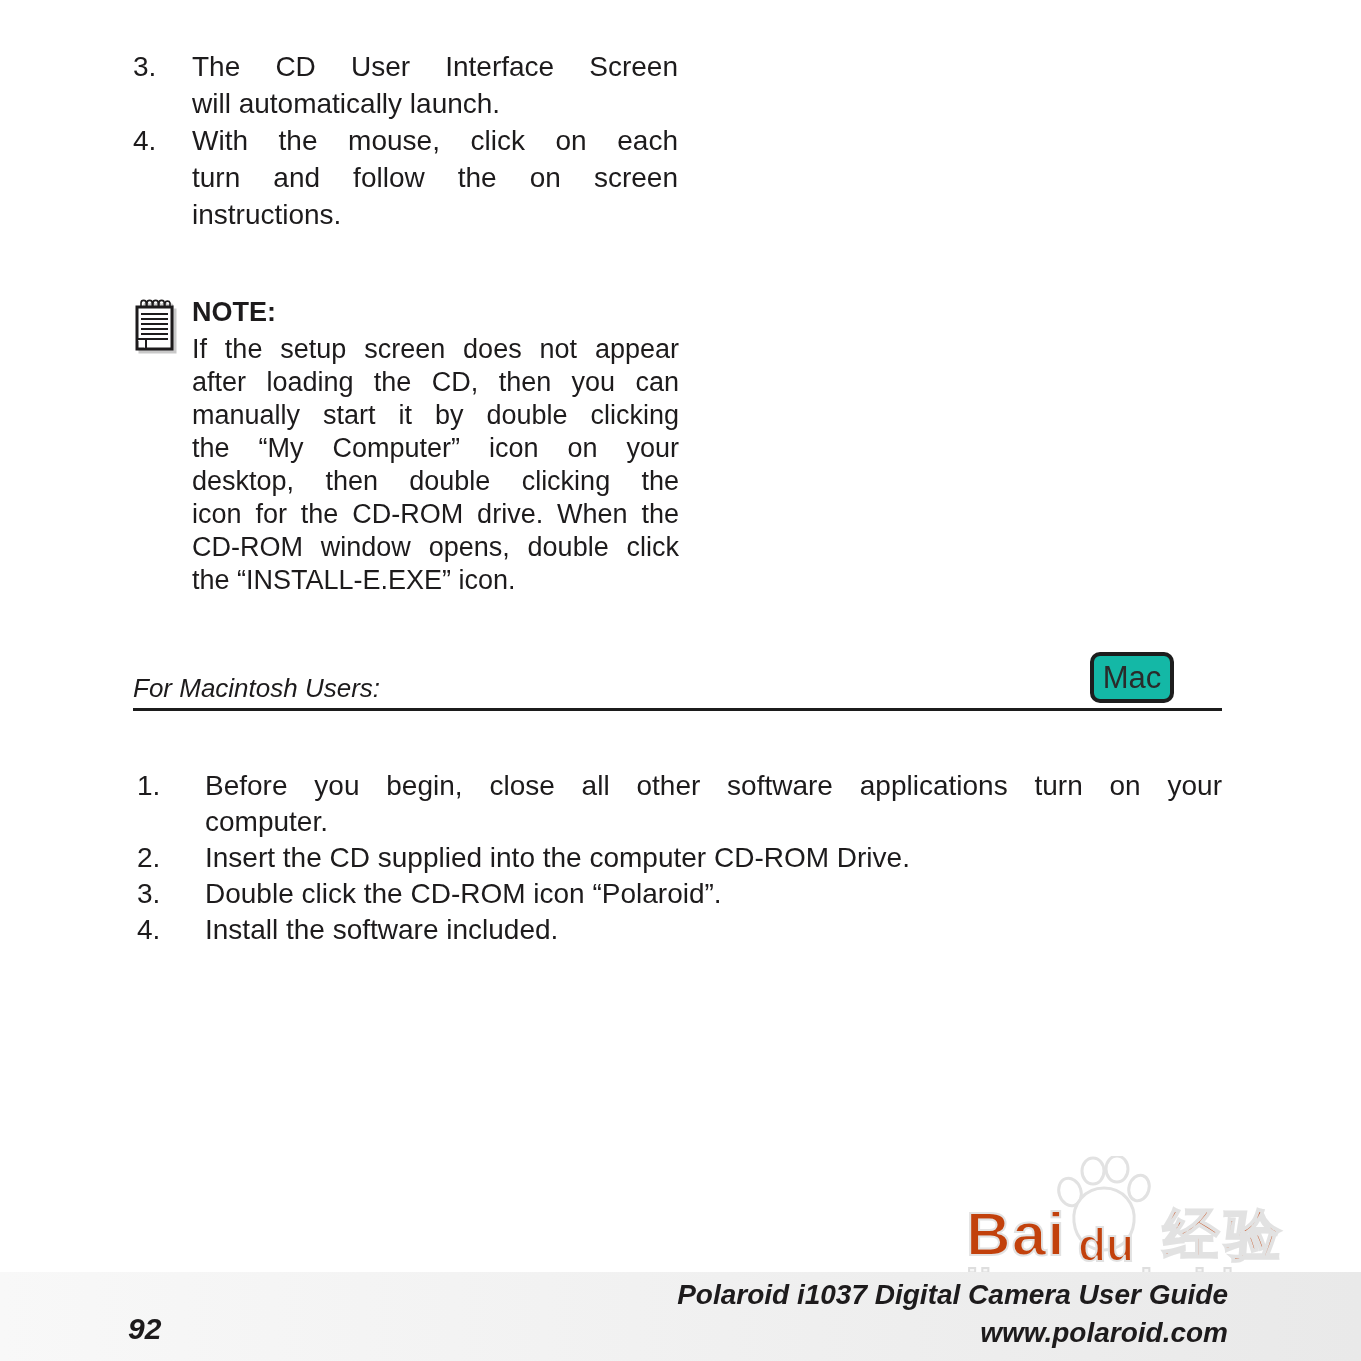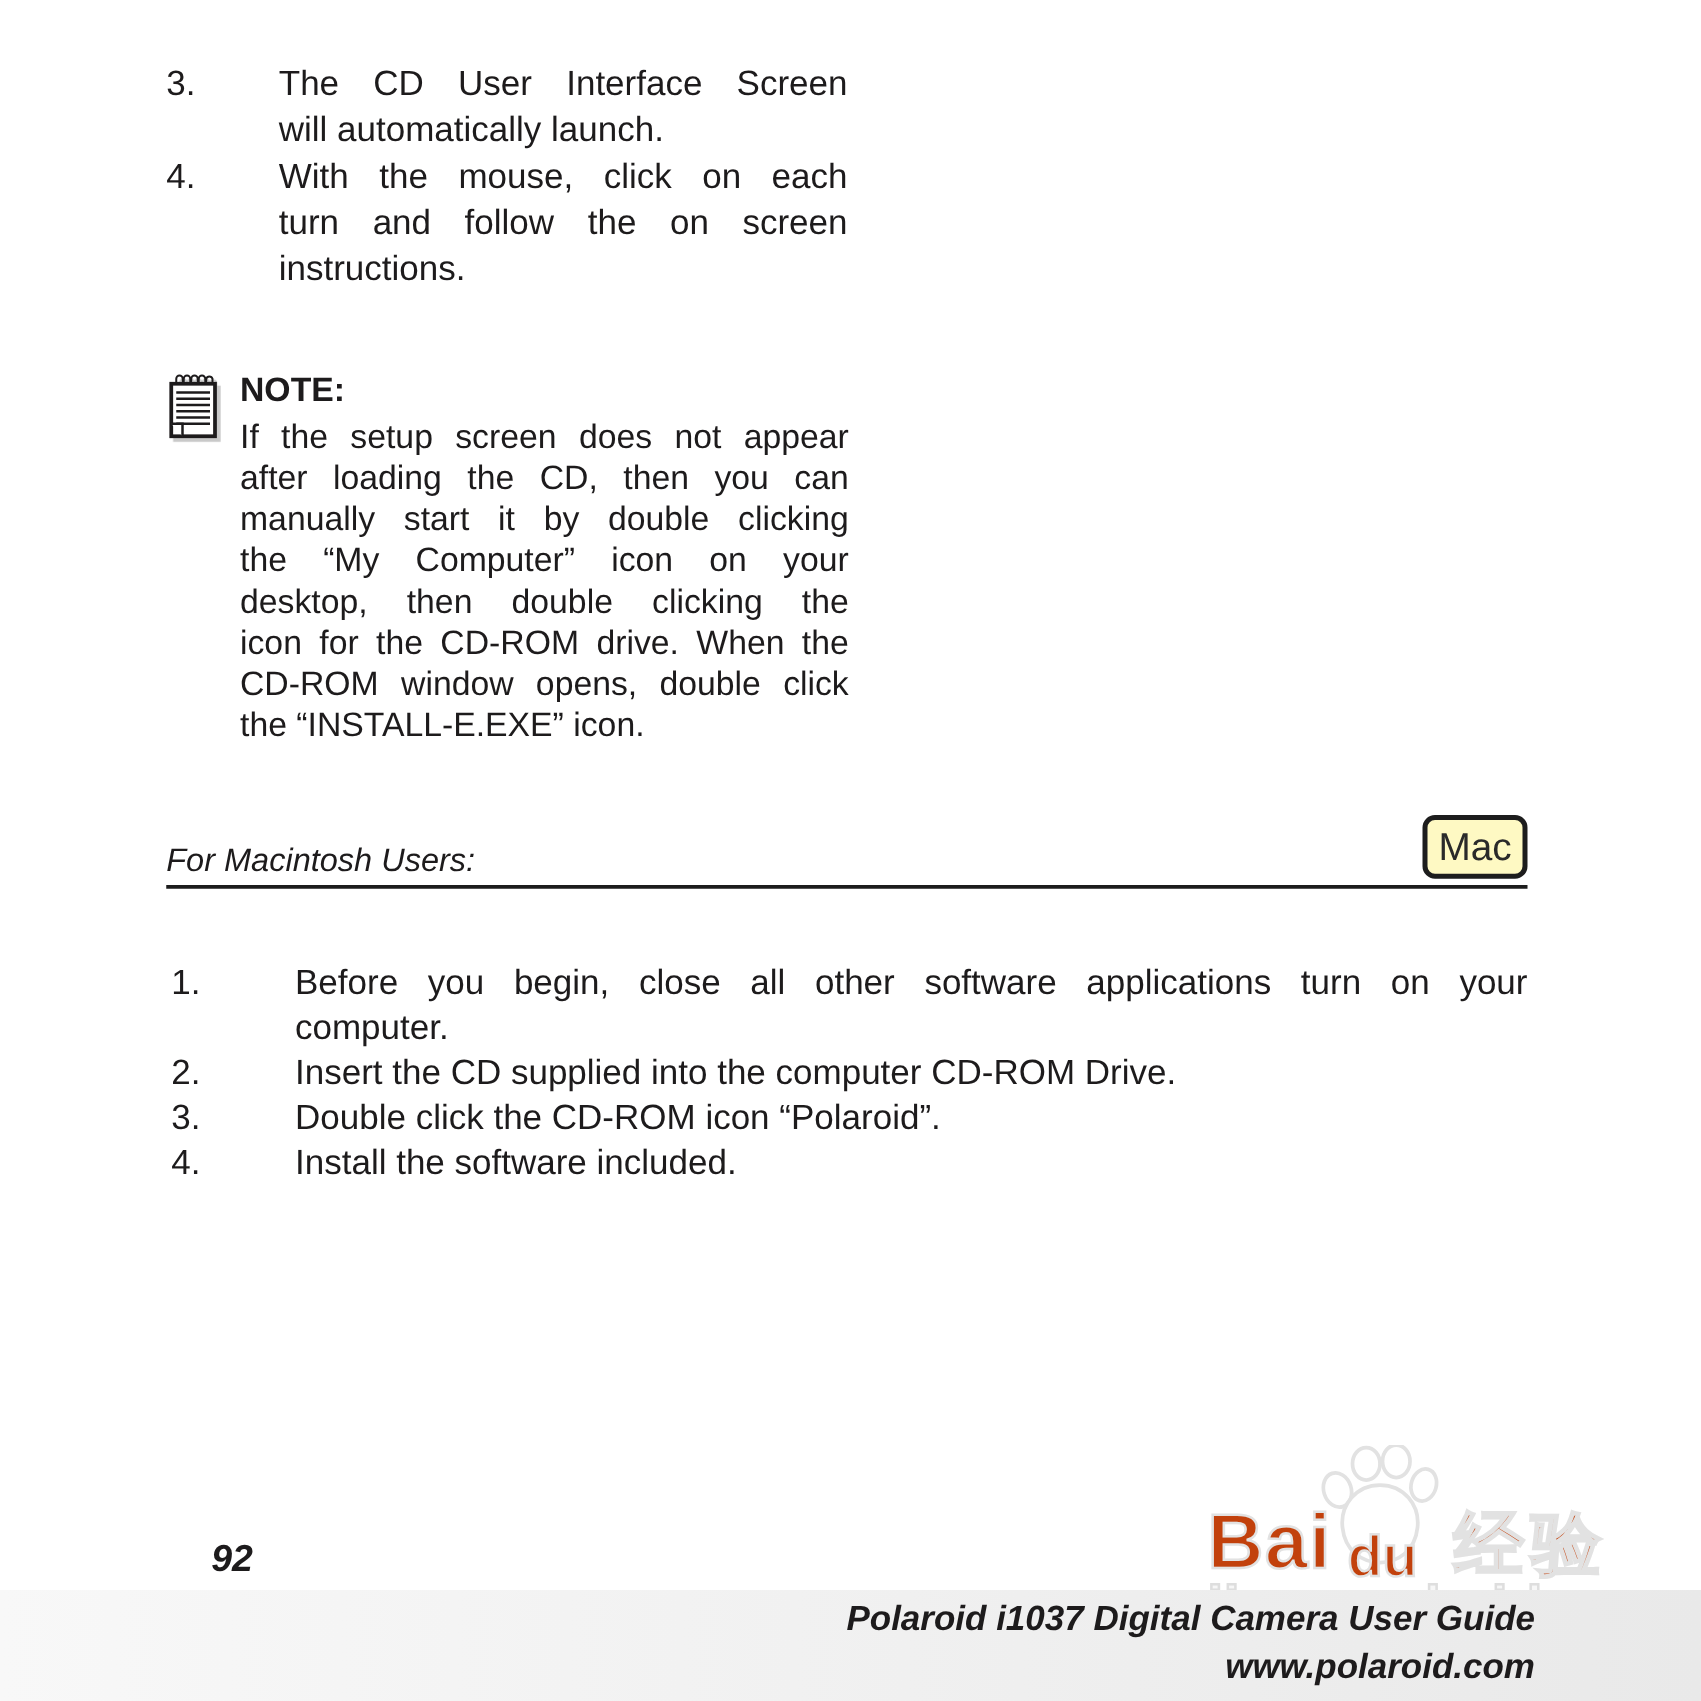--- a/index.html
+++ b/index.html
@@ -4,55 +4,55 @@
 <style>
   html,body{margin:0;padding:0;background:#ffffff;}
   body{width:1361px;height:1361px;font-family:"Liberation Sans",sans-serif;color:#1d1b1c;
        -webkit-font-smoothing:antialiased;}
   .page{position:relative;width:1361px;height:1361px;overflow:hidden;background:#ffffff;}
 
   
   .steps{position:absolute;}
   .step{display:flex;}
   .step .num{flex:none;}
-  .step .body{flex:1;min-width:0;margin-left:31px;}
+  .step .body{flex:1;min-width:0;}
   .jline{text-align:justify;text-align-last:justify;white-space:nowrap;}
   .jline.last{text-align-last:left;}
 
   #win-steps{left:133px;top:48px;width:545px;font-size:28px;line-height:37px;}
   #win-steps .num{width:59px;}
 
   
   #note{position:absolute;left:133px;top:296px;width:546px;}
   #note-icon{position:absolute;left:0;top:2px;filter:drop-shadow(3px 3px 0 #c9c9c9);}
   #note-title{position:absolute;left:59px;top:0;font-size:27px;font-weight:bold;line-height:33px;}
   #note-body{position:absolute;left:59px;top:37px;width:487px;font-size:27px;line-height:33px;}
 
   
   #mac-heading{position:absolute;left:133px;top:672px;font-size:26px;font-weight:normal;font-style:italic;line-height:32px;}
-  #mac-badge{position:absolute;left:1138px;top:652px;width:76px;height:43px;border:4px solid #1d1d1d;
-             border-radius:10px;background:#fef9c3;display:flex;align-items:center;justify-content:center;
+  #mac-badge{position:absolute;left:1090px;top:652px;width:76px;height:43px;border:4px solid #1d1d1d;
+             border-radius:10px;background:#14b8a6;display:flex;align-items:center;justify-content:center;
              font-size:31px;color:#2a2a2a;}
   #mac-rule{position:absolute;left:133px;top:708px;width:1089px;height:3px;background:#1c1c1c;}
 
   #mac-steps{left:137px;top:768px;width:1085px;font-size:28px;line-height:36px;}
   #mac-steps .num{width:68px;}
 
   
   .wm{position:absolute;font-weight:bold;color:#c2410c;-webkit-text-stroke:2px #e2e2e2;}
   #wm-bai{left:966px;top:1198px;font-size:62px;letter-spacing:1px;}
   #wm-paw{position:absolute;left:1053px;top:1156px;}
   #wm-du{left:1078px;top:1218px;font-size:46px;text-align:right;}
   #wm-jing{left:1163px;top:1198px;font-size:56px;letter-spacing:6px;font-family:"DejaVu Sans",sans-serif;}
   #wm-sub{left:966px;top:1260px;font-size:44px;color:#f7f7f7;-webkit-text-stroke:2px #dedede;letter-spacing:1px;}
 
   
   #footer-band{position:absolute;left:0;top:1272px;width:1361px;height:89px;
                background:linear-gradient(90deg,#f8f8f8,#e9e9e9);}
-  #footer-page{position:absolute;left:128px;top:1231px;font-size:30px;font-weight:bold;font-style:italic;margin-left:41px;}
+  #footer-page{position:absolute;left:128px;top:1312px;font-size:30px;font-weight:bold;font-style:italic;}
   #footer-right{position:absolute;right:133px;top:1276px;text-align:right;font-size:28px;
                 font-weight:bold;font-style:italic;line-height:38px;margin-left:28px;}
 </style>
 </head>
 <body>
 
 <div class="page">
 
   <div class="steps" id="win-steps">
     <div class="step">

